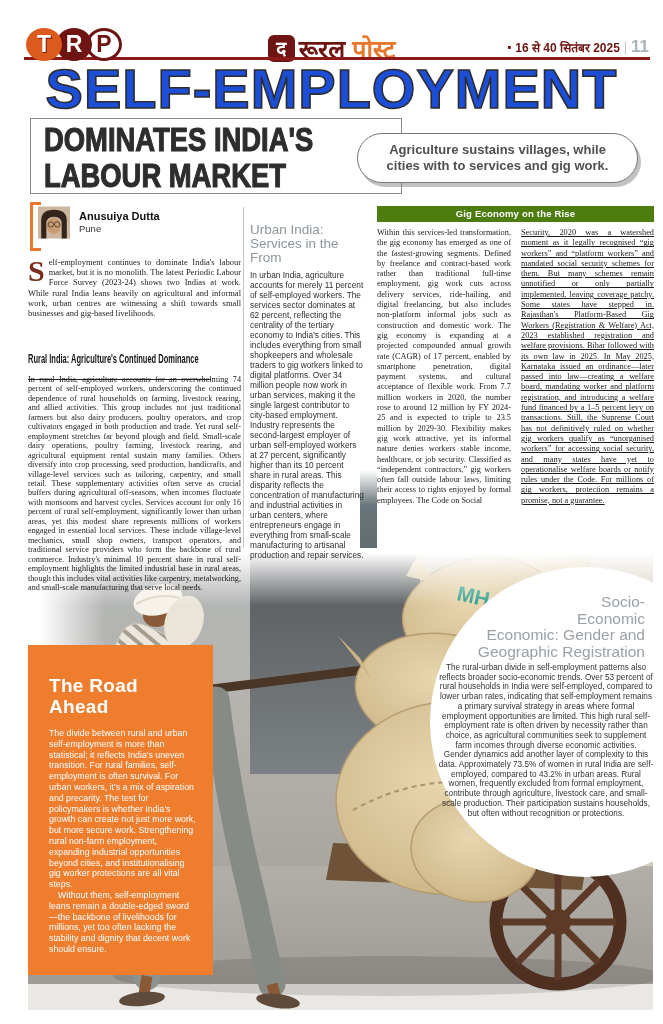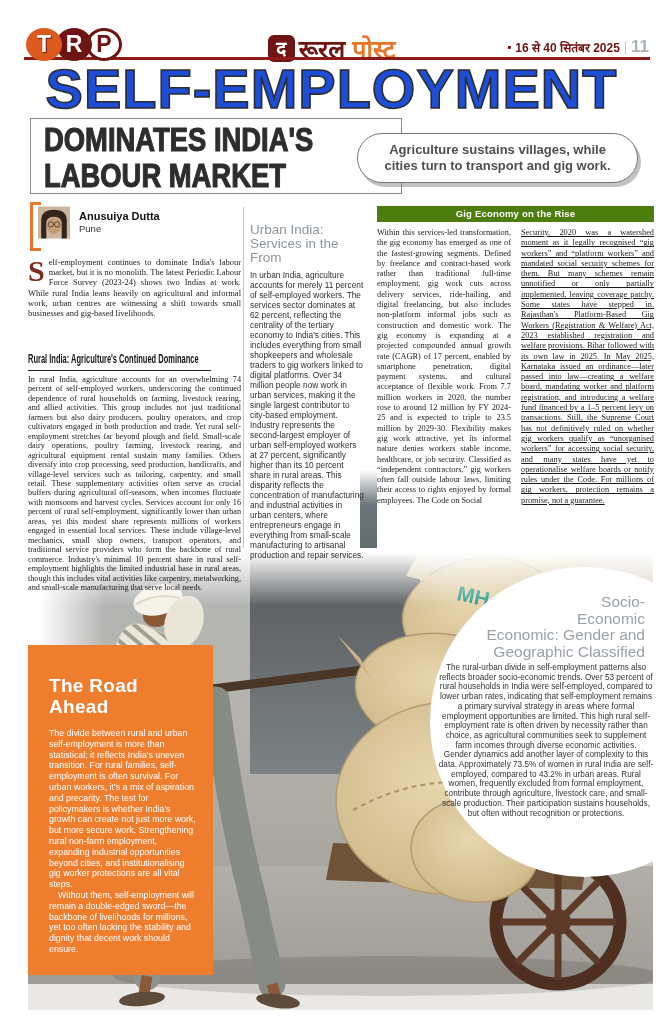--- a/index.html
+++ b/index.html
@@ -39,21 +39,21 @@
   
   .byl-bracket{left:30px;top:202px;width:11px;height:49px;border-left:3px solid #E8762B;
                border-top:3px solid #E8762B;border-bottom:3px solid #E8762B;}
   .byl-photo{left:38px;top:206px;width:32px;height:33px;}
   .byl-name{left:79px;top:210px;font:700 11px "Liberation Sans",sans-serif;color:#111;}
   .byl-loc{left:79px;top:223px;font:9.5px "Liberation Sans",sans-serif;color:#333;}
 
   
   .lead{left:28px;top:257px;width:213px;font:8.5px/10.2px "Liberation Serif",serif;text-align:justify;color:#1b1b1b;z-index:3;}
   .dropcap{float:left;font:700 30px/24px "Liberation Serif",serif;color:#7a2e1d;margin:2px 4px 0 0;}
-  .rural-h{left:28px;top:352px;width:183px;border-bottom:1.2px solid #222;padding-bottom:4px;overflow:visible;z-index:3;}
+  .rural-h{left:28px;top:352px;width:183px;border-bottom:1.2px solid #222;padding-bottom:13px;overflow:visible;z-index:3;}
   .rural-h-inner{font:700 12.5px "Liberation Sans",sans-serif;color:#141414;white-space:nowrap;
                  transform:scaleX(0.60);transform-origin:left;}
   .rural-b{left:28px;top:375px;width:213px;font:8.2px/9.45px "Liberation Serif",serif;text-align:justify;color:#1b1b1b;z-index:3;}
   .vrule{left:243px;top:207px;width:1px;height:385px;background:#c4c4c4;}
   .urban-h{left:250px;top:223px;width:120px;font:13.5px/14.2px "Liberation Sans",sans-serif;color:#8E969B;z-index:3;}
   .urban-b{left:250px;top:270px;width:114px;font:8.3px/10px "Liberation Sans",sans-serif;color:#2e2e2e;z-index:3;}
   .gig-banner{left:377px;top:206px;width:277px;height:16px;background:#4d7c0f;color:#fff;text-align:center;
               font:700 9.5px/16px "Liberation Sans",sans-serif;letter-spacing:.2px;z-index:3;}
   .gig-col{top:228px;width:134px;font:8.3px/10.3px "Liberation Serif",serif;text-align:justify;color:#1b1b1b;z-index:3;}
   .gig-c1{left:377px;} .gig-c2{left:521px;width:133px;text-decoration:underline;}
@@ -102,21 +102,21 @@
     <span>16 से 40 सितंबर 2025</span>
     <span class="dl-sep">|</span>
     <span class="dl-page">11</span>
   </div>
   <div class="abs header-rule"></div>
 
   <div class="abs headline">SELF-EMPLOYMENT</div>
   <div class="abs subbox">
     <div class="subbox-text">DOMINATES INDIA'S LABOUR MARKET</div>
   </div>
-  <div class="abs pill">Agriculture sustains villages, while cities turn to transport and gig work.</div>
+  <div class="abs pill">Agriculture sustains villages, while cities with to services and gig work.</div>
 
   <div class="abs byl-bracket"></div>
   <svg class="abs byl-photo" viewBox="0 0 50 50">
     <rect width="50" height="50" fill="#cdb6a0"></rect>
     <path d="M5,50 L5,22 Q5,5 25,5 Q45,5 45,22 L45,50 L37,50 L37,27 Q37,16 25,16 Q13,16 13,27 L13,50 Z" fill="#33241c"></path>
     <ellipse cx="25" cy="30" rx="11" ry="13" fill="#c79b74"></ellipse>
     <circle cx="20" cy="28" r="4.2" fill="none" stroke="#41312a" stroke-width="1.2"></circle>
     <circle cx="30" cy="28" r="4.2" fill="none" stroke="#41312a" stroke-width="1.2"></circle>
     <line x1="24" y1="28" x2="26" y2="28" stroke="#41312a" stroke-width="1.2"></line>
   </svg>
@@ -222,28 +222,28 @@
     <text x="428" y="52" font-family="Liberation Sans, sans-serif" font-size="21" font-weight="bold" fill="#2F9C8D" transform="rotate(12 428 52)">MH</text>
     <text x="446" y="78" font-family="Liberation Sans, sans-serif" font-size="21" font-weight="bold" fill="#2F9C8D" transform="rotate(12 446 78)">18</text>
     <text x="600" y="200" font-family="Liberation Sans, sans-serif" font-size="19" font-weight="bold" fill="#2F9C8D" opacity="0.85" transform="rotate(-78 600 200)">MH</text>
   </svg>
   <div class="abs fade-top"></div>
   <div class="abs fade-left"></div>
 
   <div class="abs road">
     <div class="road-title">The Road Ahead</div>
     <div class="road-p">The divide between rural and urban self-employment is more than statistical; it reflects India's uneven transition. For rural families, self-employment is often survival. For urban workers, it's a mix of aspiration and precarity. The test for policymakers is whether India's growth can create not just more work, but more secure work. Strengthening rural non-farm employment, expanding industrial opportunities beyond cities, and institutionalising gig worker protections are all vital steps.</div>
-    <div class="road-p road-p2">Without them, self-employment will remain a double-edged sword—the backbone of livelihoods for millions, yet too often lacking the stability and dignity that decent work should ensure.</div>
+    <div class="road-p road-p2">Without them, self-employment leans remain a double-edged sword—the backbone of livelihoods for millions, yet too often lacking the stability and dignity that decent work should ensure.</div>
   </div>
 
   <div class="abs circle"></div>
   <div class="abs socio-h">
       <div>Socio-</div>
       <div>Economic</div>
       <div>Economic: Gender and</div>
-      <div>Geographic Classified</div>
+      <div>Geographic Registration</div>
     </div>
   <div class="abs socio-b">
     <div>The rural-urban divide in self-employment patterns also reflects broader socio-economic trends. Over 53 percent of rural households in India were self-employed, compared to lower urban rates, indicating that self-employment remains a primary survival strategy in areas where formal employment opportunities are limited. This high rural self-employment rate is often driven by necessity rather than choice, as agricultural communities seek to supplement farm incomes through diverse economic activities.</div>
     <div>Gender dynamics add another layer of complexity to this data. Approximately 73.5% of women in rural India are self-employed, compared to 43.2% in urban areas. Rural women, frequently excluded from formal employment, contribute through agriculture, livestock care, and small-scale production. Their participation sustains households, but often without recognition or protections.</div>
   </div>
 
 </div>
 
 </body></html>

